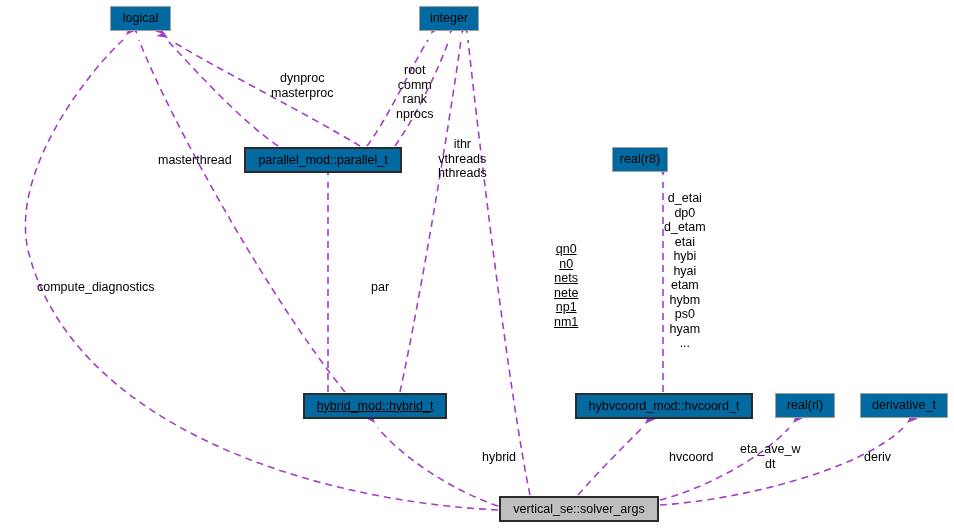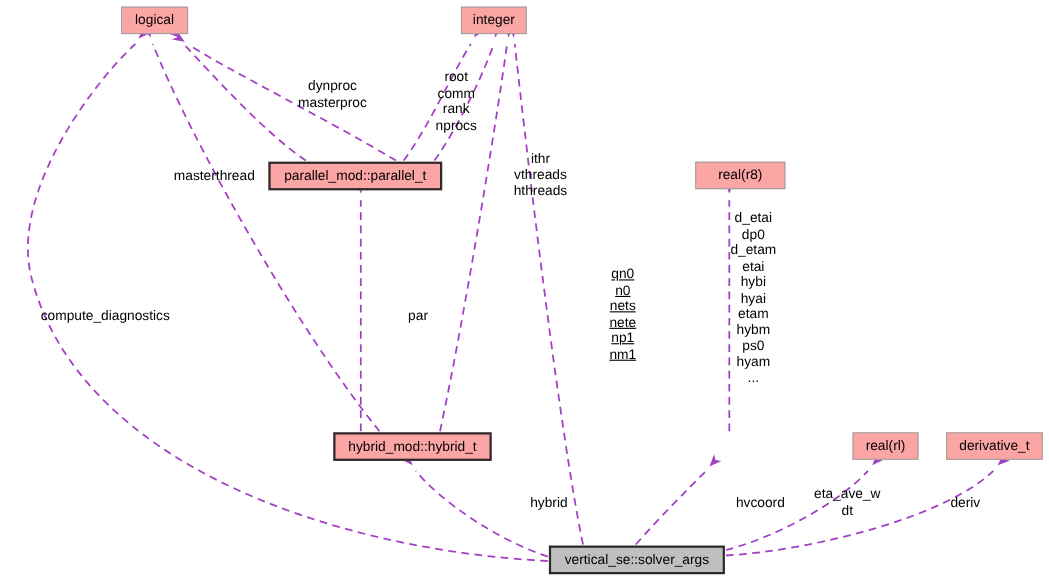--- a/index.html
+++ b/index.html
@@ -1,21 +1,21 @@
 <!DOCTYPE html>
 <html><head>
 <meta charset="utf-8">
 <style>
   html,body{margin:0;padding:0;background:#ffffff;}
   body{width:954px;height:528px;overflow:hidden;
        font-family:"Liberation Sans",sans-serif;}
   #diagram{position:relative;width:954px;height:528px;}
   svg.edges{position:absolute;left:0;top:0;width:954px;height:528px;}
   .node{position:absolute;box-sizing:border-box;display:flex;align-items:center;
-        justify-content:center;background:#fca5a5;border:1px solid #a0a0a0;
+        justify-content:center;background:#0369a1;border:1px solid #a0a0a0;
         font-size:12.5px;color:#000000;white-space:nowrap;line-height:1;}
   .node.bold{border:2px solid #2b2b2b;}
   .node.current{background:#bfbfbf;border:2px solid #2b2b2b;}
   .elabel{position:absolute;font-size:12.5px;color:#000000;white-space:pre;
           text-align:center;line-height:14.5px;}
   .elabel span{display:block;}
 </style>
 </head>
 <body>
 
@@ -80,39 +80,42 @@
     </svg>
 <div class="node" style="left: 110px; top: 6px; width: 61px; height: 25px;">
       <span>logical</span>
     </div>
     <div class="node" style="left: 419px; top: 6px; width: 60px; height: 25px;">
       <span>integer</span>
     </div>
     <div class="node bold" style="left: 244px; top: 147px; width: 158px; height: 26px;">
       <span>parallel_mod::parallel_t</span>
     </div>
-    <div class="node" style="left: 632px; top: 147px; width: 82px; height: 25px;">
+    <div class="node" style="left: 612px; top: 147px; width: 56px; height: 25px;">
       <span>real(r8)</span>
     </div>
-    <div class="node bold" style="left: 303px; top: 393px; width: 144px; height: 26px;">
+    <div class="node bold" style="left: 303px; top: 393px; width: 144px; height: 26px; text-decoration: underline;">
       <span>hybrid_mod::hybrid_t</span>
+    </div>
+    <div class="node bold" style="left: 575px; top: 393px; width: 178px; height: 26px;">
+      <span>hybvcoord_mod::hvcoord_t</span>
     </div>
     <div class="node" style="left: 775px; top: 393px; width: 60px; height: 25px;">
       <span>real(rl)</span>
     </div>
     <div class="node" style="left: 860px; top: 393px; width: 88px; height: 25px;">
       <span>derivative_t</span>
     </div>
     <div class="node current" style="left: 499px; top: 496px; width: 160px; height: 26px; align-items: center;">
       <span>vertical_se::solver_args</span>
     </div>
     <div class="elabel" style="left: 271px; top: 71px;"><span>dynproc</span><span>masterproc</span></div>
     <div class="elabel" style="left: 396px; top: 63px;"><span>root</span><span>comm</span><span>rank</span><span>nprocs</span></div>
     <div class="elabel" style="left: 158px; top: 153px;"><span>masterthread</span></div>
-    <div class="elabel" style="left: 467px; top: 137px;"><span>ithr</span><span>vthreads</span><span>hthreads</span></div>
+    <div class="elabel" style="left: 438px; top: 137px;"><span>ithr</span><span>vthreads</span><span>hthreads</span></div>
     <div class="elabel" style="left: 664px; top: 191px;"><span>d_etai</span><span>dp0</span><span>d_etam</span><span>etai</span><span>hybi</span><span>hyai</span><span>etam</span><span>hybm</span><span>ps0</span><span>hyam</span><span>...</span></div>
     <div class="elabel" style="left: 554px; top: 242px; text-decoration: underline;"><span>qn0</span><span>n0</span><span>nets</span><span>nete</span><span>np1</span><span>nm1</span></div>
     <div class="elabel" style="left: 37px; top: 280px;"><span>compute_diagnostics</span></div>
     <div class="elabel" style="left: 371px; top: 280px;"><span>par</span></div>
     <div class="elabel" style="left: 482px; top: 450px;"><span>hybrid</span></div>
     <div class="elabel" style="left: 669px; top: 450px;"><span>hvcoord</span></div>
     <div class="elabel" style="left: 740px; top: 442px;"><span>eta_ave_w</span><span>dt</span></div>
     <div class="elabel" style="left: 864px; top: 450px;"><span>deriv</span></div>
   </div>
 

